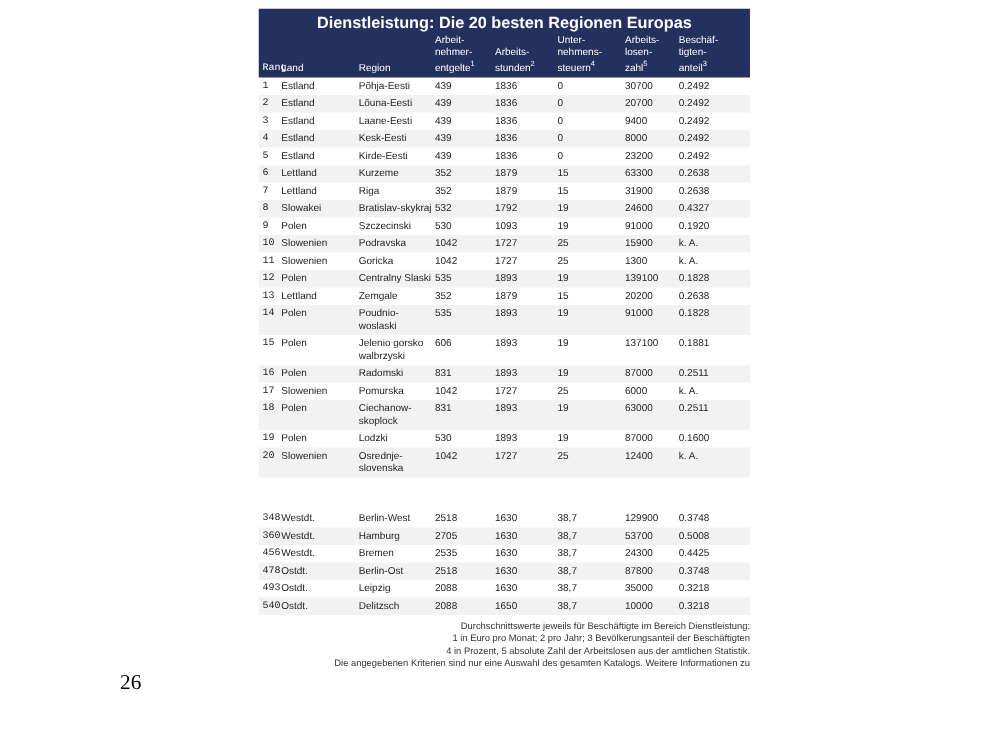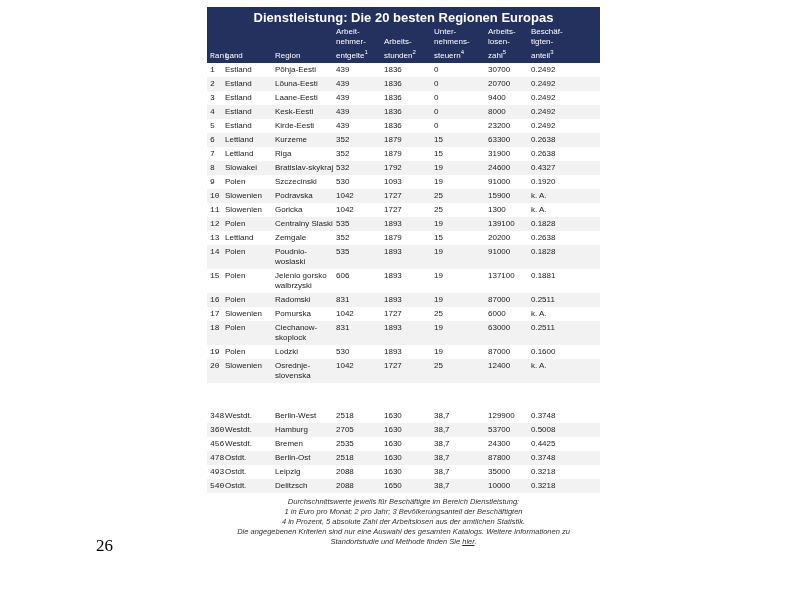--- a/index.html
+++ b/index.html
@@ -2,27 +2,27 @@
 <html><head>
 <meta charset="utf-8">
 <style>
   html, body { margin: 0; padding: 0; background: #ffffff; }
   body { width: 794px; height: 595px; position: relative; overflow: hidden; font-family: "Liberation Sans", sans-serif; }
   .page-number { position: absolute; left: 96px; top: 536px; font-family: "Liberation Serif", serif; font-size: 17px; color: #000; }
   .doc { position: absolute; left: 207px; top: 7px; width: 393px; }
   .header { background: #24305e; color: #fff; }
   .header .title { font-weight: bold; font-size: 13px; text-align: center; padding: 3px 12px 2px; }
   .colheads { display: flex; align-items: flex-end; font-size: 8px; line-height: 10px; padding: 0 0 2px 3px; }
-  .c0 { width: 15px; font-family: Liberation Mono, monospace; } .c1 { width: 50px; } .c2 { width: 61px; } .c3 { width: 48px; }
+  .c0 { width: 15px; font-family: Liberation Mono, monospace; } .c1 { width: 62px; } .c2 { width: 61px; } .c3 { width: 48px; }
   .c4 { width: 50px; } .c5 { width: 54px; } .c6 { width: 43px; } .c7 { width: 50px; }
   .colheads sup { font-size: 6px; }
   .row { display: flex; font-size: 8px; line-height: 10px; padding: 2px 0 2px 3px; color: #222; }
   .row:nth-child(even) { background: #f2f2f2; }
   .gap { height: 26px; }
-  .foot { font-size: 7.5px; line-height: 10px; color: #333; text-align: center; padding-top: 4px; font-style: italic; }
+  .foot { font-size: 7.5px; line-height: 10px; color: #333; text-align: right; padding-top: 4px; }
   .foot .link { text-decoration: underline; }
 </style>
 </head>
 <body>
 
 <div class="page-number">26</div>
 
 <div class="doc">
   <div class="header">
     <div class="title">Dienstleistung: Die 20 besten Regionen Europas</div>
@@ -300,15 +300,14 @@
         <div class="c5">38,7</div>
         <div class="c6">10000</div>
         <div class="c7">0.3218</div>
       </div>
     </div>
   <div class="foot">
     <div>Durchschnittswerte jeweils für Beschäftigte im Bereich Dienstleistung:</div>
     <div>1 in Euro pro Monat; 2 pro Jahr; 3 Bevölkerungsanteil der Beschäftigten</div>
     <div>4 in Prozent, 5 absolute Zahl der Arbeitslosen aus der amtlichen Statistik.</div>
     <div>Die angegebenen Kriterien sind nur eine Auswahl des gesamten Katalogs. Weitere Informationen zu</div>
-    <div><span>Standortstudie und Methode finden Sie </span><span class="link">hier</span><span>.</span></div>
   </div>
 </div>
 
 </body></html>

